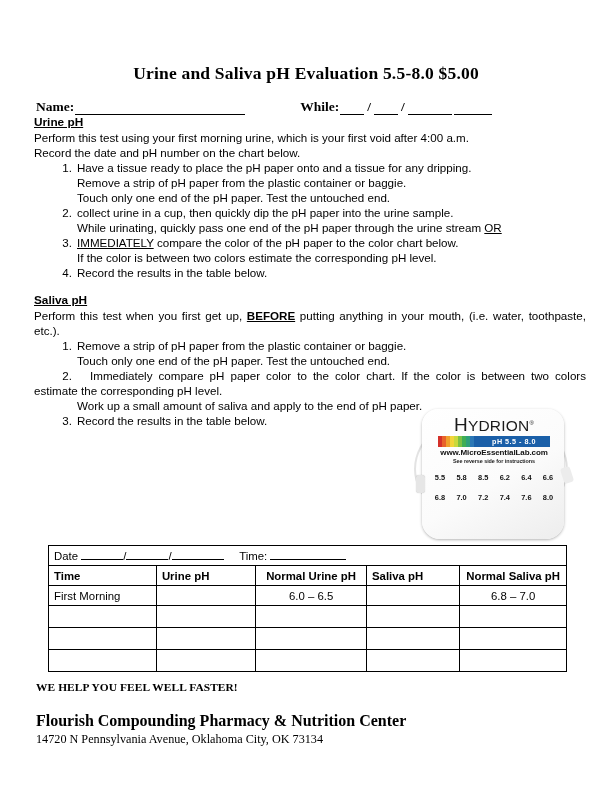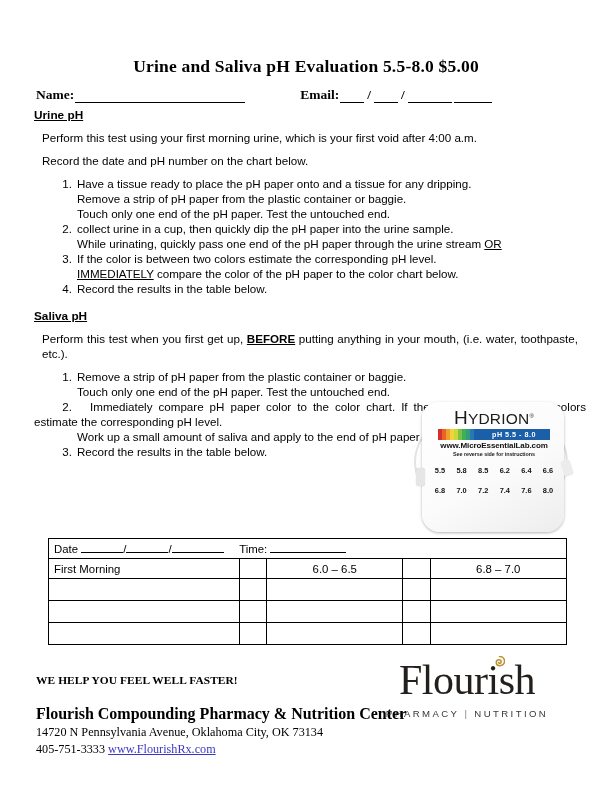--- a/index.html
+++ b/index.html
@@ -23,21 +23,21 @@
     box-sizing: border-box;
     padding: 0;
   }
 
   
   .doc-title {
     font-family: "Liberation Serif", serif;
     font-weight: bold;
     font-size: 17.5px;
     text-align: center;
-    margin: 8px;
+    margin: 15px;
     padding: 48px 0 0 0;
     letter-spacing: 0.2px;
   }
   .namedate-row {
     font-family: "Liberation Serif", serif;
     font-weight: bold;
     font-size: 13.5px;
     margin: 10px 0 0 0;
     padding: 0 0 0 36px;
     display: flex;
@@ -67,21 +67,21 @@
     font-size: 11.6px;
     line-height: 1.29;
   }
   .sec-head {
     font-weight: bold;
     text-decoration: underline;
     font-size: 11.8px;
     margin: 0 0 1px 0;
   }
   .para {
-    margin: 8px;
+    margin: 0;
     padding: 0;
   }
   .para.justify {
     text-align: justify;
     text-justify: inter-word;
   }
   .u { text-decoration: underline; }
   .bu { font-weight: bold; text-decoration: underline; }
 
   ol.steps {
@@ -344,21 +344,21 @@
 <body>
 
 <div class="page">
 
   <div class="doc-title">Urine and Saliva pH Evaluation 5.5-8.0   $5.00</div>
 
   <div class="namedate-row">
     <span class="nd-label">Name:</span>
     <span class="rule rule-name"></span>
     <span class="nd-gap"></span>
-    <span class="nd-label">Email:</span>
+    <span class="nd-label">While:</span>
     <span class="rule rule-d1"></span>
     <span class="slash">/</span>
     <span class="rule rule-d2"></span>
     <span class="slash">/</span>
     <span class="rule rule-d3"></span>
     <span class="rule rule-d4"></span>
   </div>
 
   <div class="content">
 
@@ -375,24 +375,24 @@
       </li>
       <li>
         <span class="num">2.</span>
         <span class="subline">collect urine in a cup, then quickly dip the pH paper into the urine sample.</span>
         <span class="subline">
           <span>While urinating, quickly pass one end of the pH paper through the urine stream </span><span class="u">OR</span>
         </span>
       </li>
       <li>
         <span class="num">3.</span>
-        <span class="subline">If the color is between two colors estimate the corresponding pH level.</span>
         <span class="subline">
           <span class="u">IMMEDIATELY</span><span> compare the color of the pH paper to the color chart below.</span>
         </span>
+        <span class="subline">If the color is between two colors estimate the corresponding pH level.</span>
       </li>
       <li>
         <span class="num">4.</span>
         <span class="subline">Record the results in the table below.</span>
       </li>
     </ol>
 
     <div class="spacer-12"></div>
 
     <div class="sec-head">Saliva pH</div>
@@ -508,20 +508,27 @@
     <tbody>
       <tr>
         <td class="dateline-cell" colspan="5">
           <span>Date</span>
           <span class="rule-t rt1"></span><span>/</span><span class="rule-t rt2"></span><span>/</span><span class="rule-t rt3"></span>
           &nbsp;&nbsp;&nbsp;
           <span>Time:</span>
           <span class="rule-t rt4"></span>
         </td>
       </tr>
+      <tr class="hdr">
+        <td class="c-time">Time</td>
+        <td class="c-urine">Urine pH</td>
+        <td class="c-nurine ctr">Normal Urine pH</td>
+        <td class="c-saliva">Saliva pH</td>
+        <td class="c-nsaliva ctr">Normal Saliva pH</td>
+      </tr>
       <tr>
         <td>First Morning</td>
         <td></td>
         <td class="ctr">6.0 – 6.5</td>
         <td></td>
         <td class="ctr">6.8 – 7.0</td>
       </tr>
       <tr class="row-empty">
         <td></td>
         <td></td>
@@ -543,26 +550,16 @@
         <td></td>
         <td class="ctr"></td>
       </tr>
     </tbody>
   </table>
 
   <div class="footer">
     <div class="tagline">WE HELP YOU FEEL WELL FASTER!</div>
     <div class="fname">Flourish Compounding Pharmacy &amp; Nutrition Center</div>
     <div class="faddr">14720 N Pennsylvania Avenue, Oklahoma City, OK 73134</div>
-    <div class="faddr"><span>405-751-3333</span>&nbsp;<a class="web" href="#">www.FlourishRx.com</a></div>
   </div>
 
-  <div class="logo">
-    <div class="logo-word">
-      <span>Flourish</span>
-      <svg class="logo-swirl" viewBox="0 0 24 26">
-        <path d="M12 1 C19 1 23 6 23 11 C23 17 18 21 13 21 C8.5 21 5 18 5 14.2 C5 10.8 7.6 8.2 10.8 8.2 C13.6 8.2 15.6 10.2 15.6 12.6 C15.6 14.6 14.2 16 12.5 16 C11.2 16 10.2 15 10.2 13.9" fill="none" stroke="#b99230" stroke-width="3.4" stroke-linecap="round"></path>
-      </svg>
-    </div>
-    <div class="logo-sub"><span>PHARMACY</span><span class="divider">|</span><span>NUTRITION</span></div>
-  </div>
 
 </div>
 
 </body></html>

